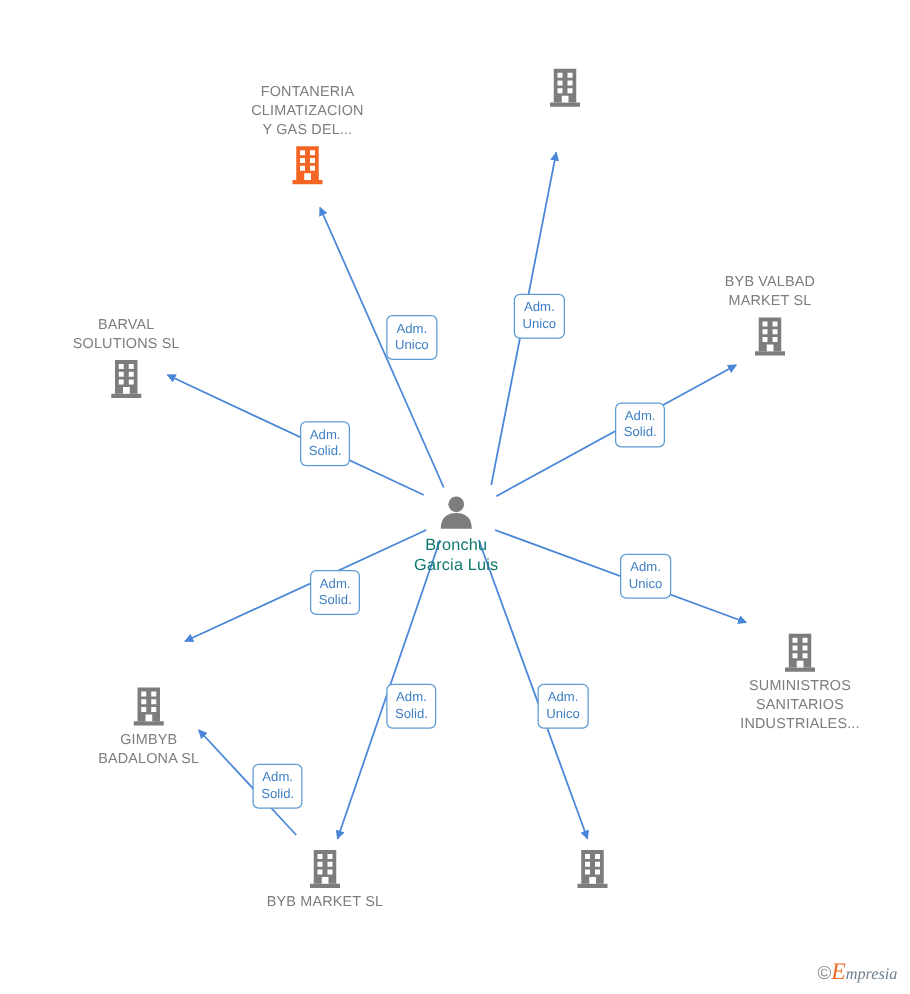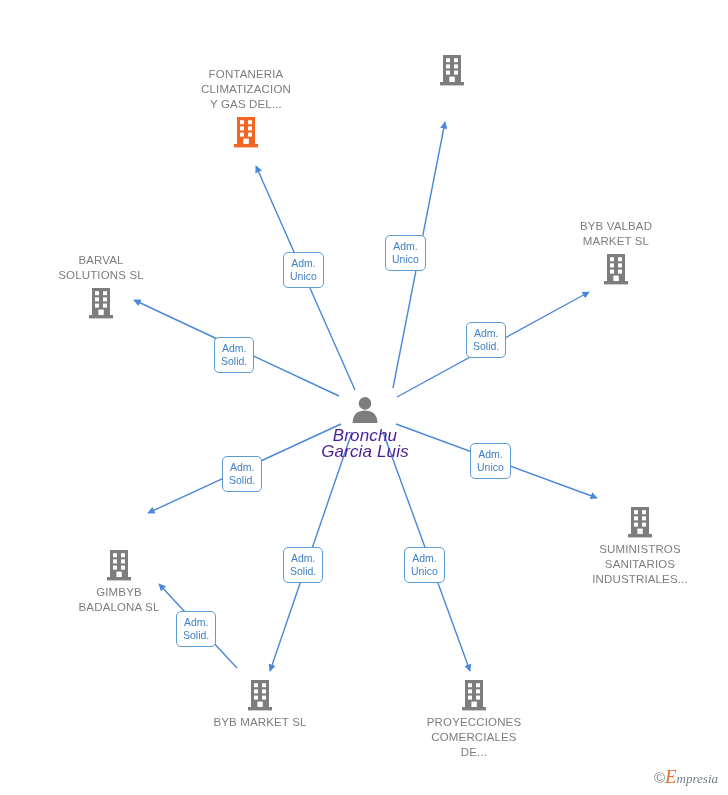--- a/index.html
+++ b/index.html
@@ -36,37 +36,37 @@
   }
   .node .ico {
     display: block;
     line-height: 0;
   }
   .node .ico svg { display: inline-block; }
   .node .caption { display: block; }
   .node.below .caption { margin-top: 3px; }
   .node.above .caption { margin-bottom: 3px; }
   .node.root .caption {
-    color: #4c1d95;
-    font-size: 17px;
+    color: #0f766e;
+    font-size: 13px;
     line-height: 16px;
-    font-style: italic;
   }
   .edge-label {
     position: absolute;
     box-sizing: border-box;
     border: 1px solid #5b9bd5;
     border-radius: 5px;
     background: #ffffff;
     color: #3f7fc4;
     font-size: 10.5px;
     line-height: 13px;
     text-align: center;
     padding: 4px 6px 4px;
     white-space: nowrap;
+    margin-left: 26px;
   }
   .edge-label span { display: block; }
   .watermark {
     position: absolute;
     right: 10px;
     bottom: 6px;
     font-size: 16px;
     line-height: 20px;
     white-space: nowrap;
     font-family: "Liberation Serif", serif;
@@ -214,21 +214,20 @@
             <rect x="6" y="2" width="18" height="27" fill="#7d7d7d"></rect>
             <rect x="3" y="29" width="24" height="3.4" fill="#7d7d7d"></rect>
             <rect x="9" y="5.2" width="4" height="4" fill="#ffffff"></rect>
             <rect x="17" y="5.2" width="4" height="4" fill="#ffffff"></rect>
             <rect x="9" y="11.4" width="4" height="4" fill="#ffffff"></rect>
             <rect x="17" y="11.4" width="4" height="4" fill="#ffffff"></rect>
             <rect x="9" y="17.6" width="4" height="4" fill="#ffffff"></rect>
             <rect x="17" y="17.6" width="4" height="4" fill="#ffffff"></rect>
             <rect x="12.4" y="23.6" width="5.4" height="5.4" fill="#ffffff"></rect>
           </svg></span>
-        <span class="caption">PROYECCIONES<br>COMERCIALES<br>DE...</span>
       </div>
       <div class="node below root" style="left: 365px; top: 395px;">
         <span class="ico"><svg width="30" height="30" viewBox="0 0 30 30">
             <circle cx="15" cy="8.4" r="6.3" fill="#7d7d7d"></circle>
             <path d="M2.6 28 C2.6 18.6 8.2 15.4 15 15.4 C21.8 15.4 27.4 18.6 27.4 28 Z" fill="#7d7d7d"></path>
           </svg></span>
         <span class="caption">Bronchu<br>Garcia Luis</span>
       </div>
     </div>
   <div id="label-layer">

